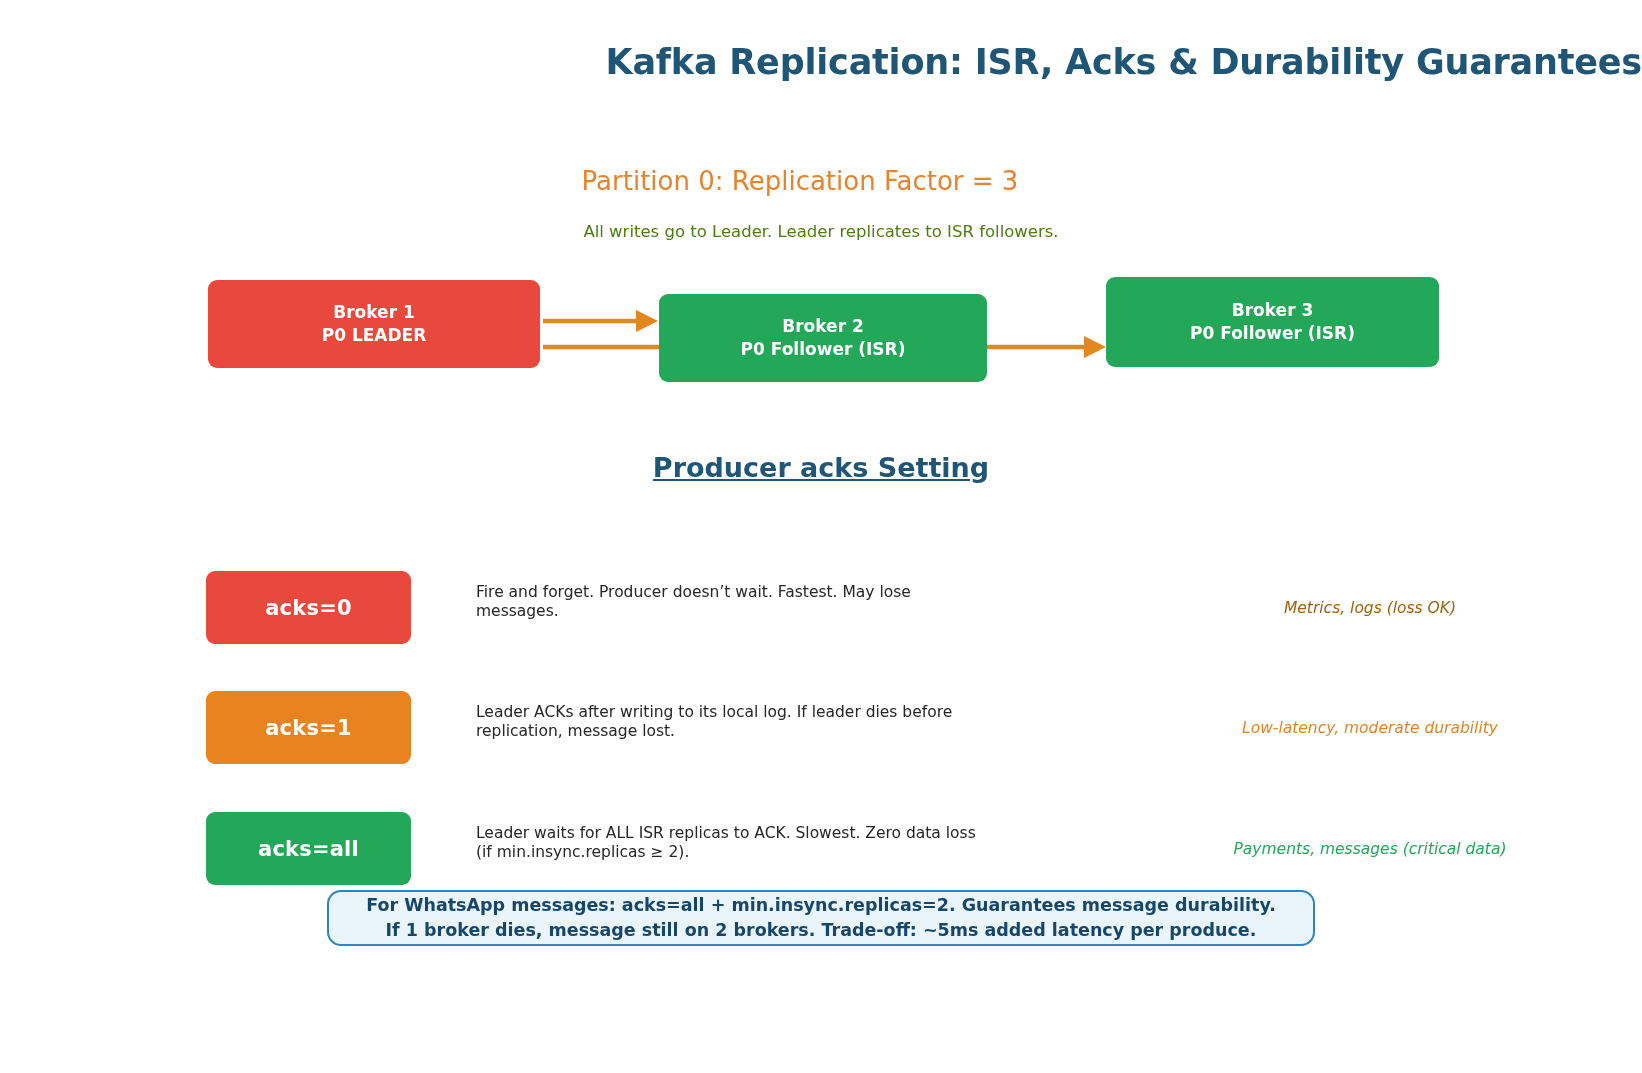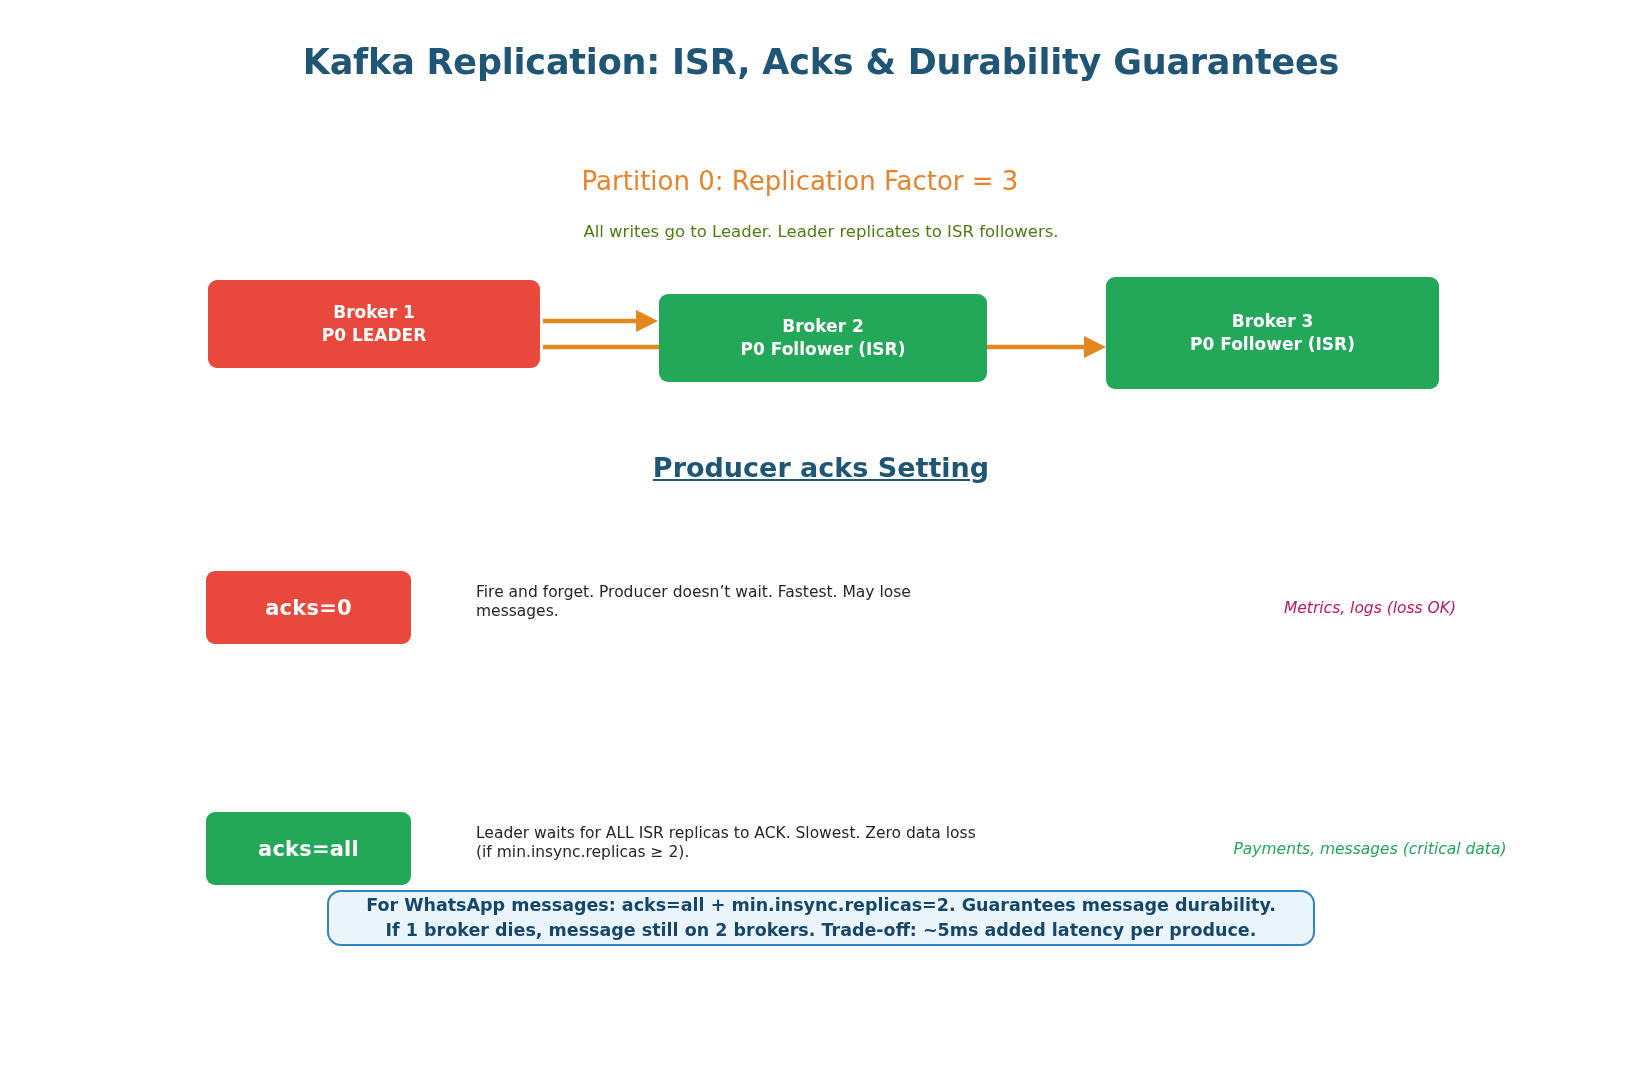--- a/index.html
+++ b/index.html
@@ -19,21 +19,21 @@
     width: 1642px;
     height: 1073px;
   }
 
   
   .page-title {
     position: absolute;
     left: 0;
     top: 42px;
     width: 1642px;
-    text-align: center;
+    text-align: right;
     font-size: 35px;
     font-weight: bold;
     color: #1f5575;
     letter-spacing: -0.2px;
   }
 
   
   .partition-title {
     position: absolute;
     left: 0;
@@ -81,21 +81,21 @@
     left: 659px;
     top: 294px;
     width: 328px;
     height: 88px;
     background: #23a758;
   }
   .broker-3 {
     left: 1106px;
     top: 277px;
     width: 333px;
-    height: 112px;
+    height: 90px;
     background: #23a758;
   }
 
   
   .arrow-svg {
     position: absolute;
     left: 0;
     top: 0;
     width: 1642px;
     height: 1073px;
@@ -215,23 +215,30 @@
     <span>P0 Follower (ISR)</span>
   </div>
 
   <div class="acks-title">Producer acks Setting</div>
 
   <div class="acks-row" style="top:571px;">
     <div class="acks-pill" style="background:#e8493c;">
       <span>acks=0</span>
     </div>
     <div class="acks-desc">Fire and forget. Producer doesn’t wait. Fastest. May lose messages.</div>
-    <div class="acks-usecase" style="color:#be185d;">Metrics, logs (loss OK)</div>
-  </div>
-
+    <div class="acks-usecase" style="color:#a16207;">Metrics, logs (loss OK)</div>
+  </div>
+
+  <div class="acks-row" style="top:691px;">
+    <div class="acks-pill" style="background:#e8831f;">
+      <span>acks=1</span>
+    </div>
+    <div class="acks-desc">Leader ACKs after writing to its local log. If leader dies before replication, message lost.</div>
+    <div class="acks-usecase" style="color:#e8831f;">Low-latency, moderate durability</div>
+  </div>
 
   <div class="acks-row" style="top:812px;">
     <div class="acks-pill" style="background:#23a758;">
       <span>acks=all</span>
     </div>
     <div class="acks-desc">Leader waits for ALL ISR replicas to ACK. Slowest. Zero data loss (if min.insync.replicas ≥ 2).</div>
     <div class="acks-usecase" style="color:#23a758;">Payments, messages (critical data)</div>
   </div>
 
   <div class="callout">

